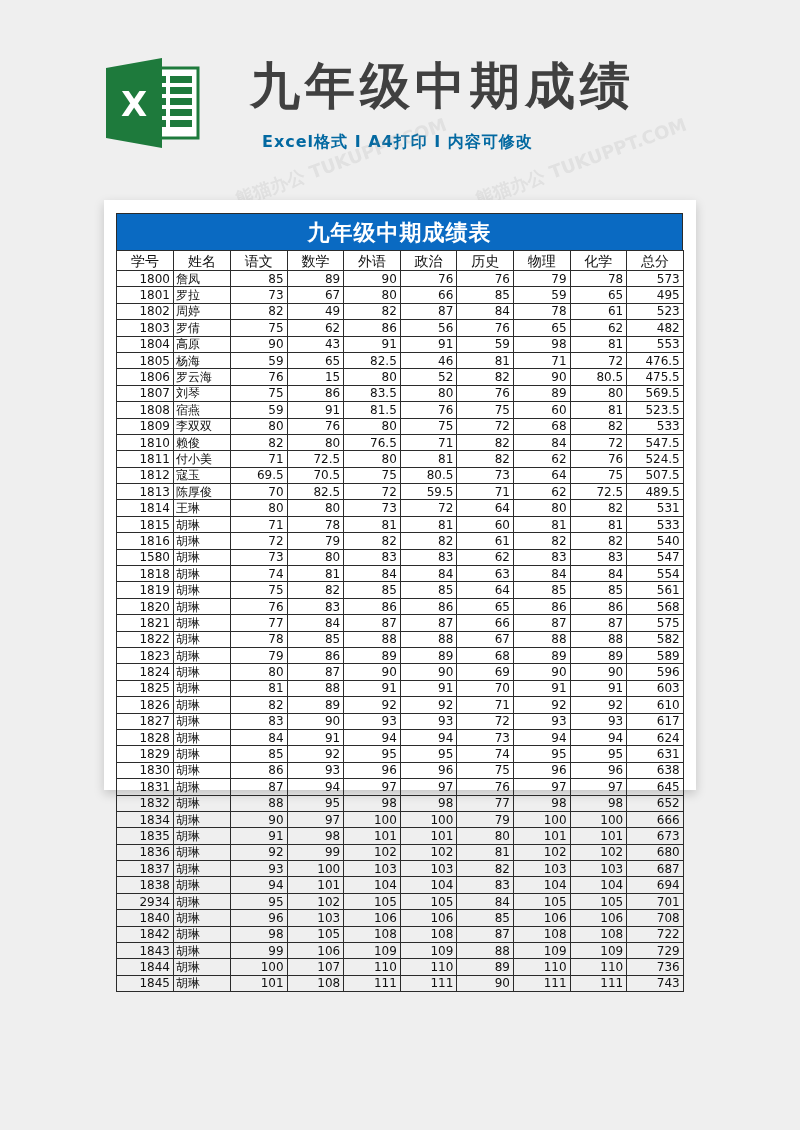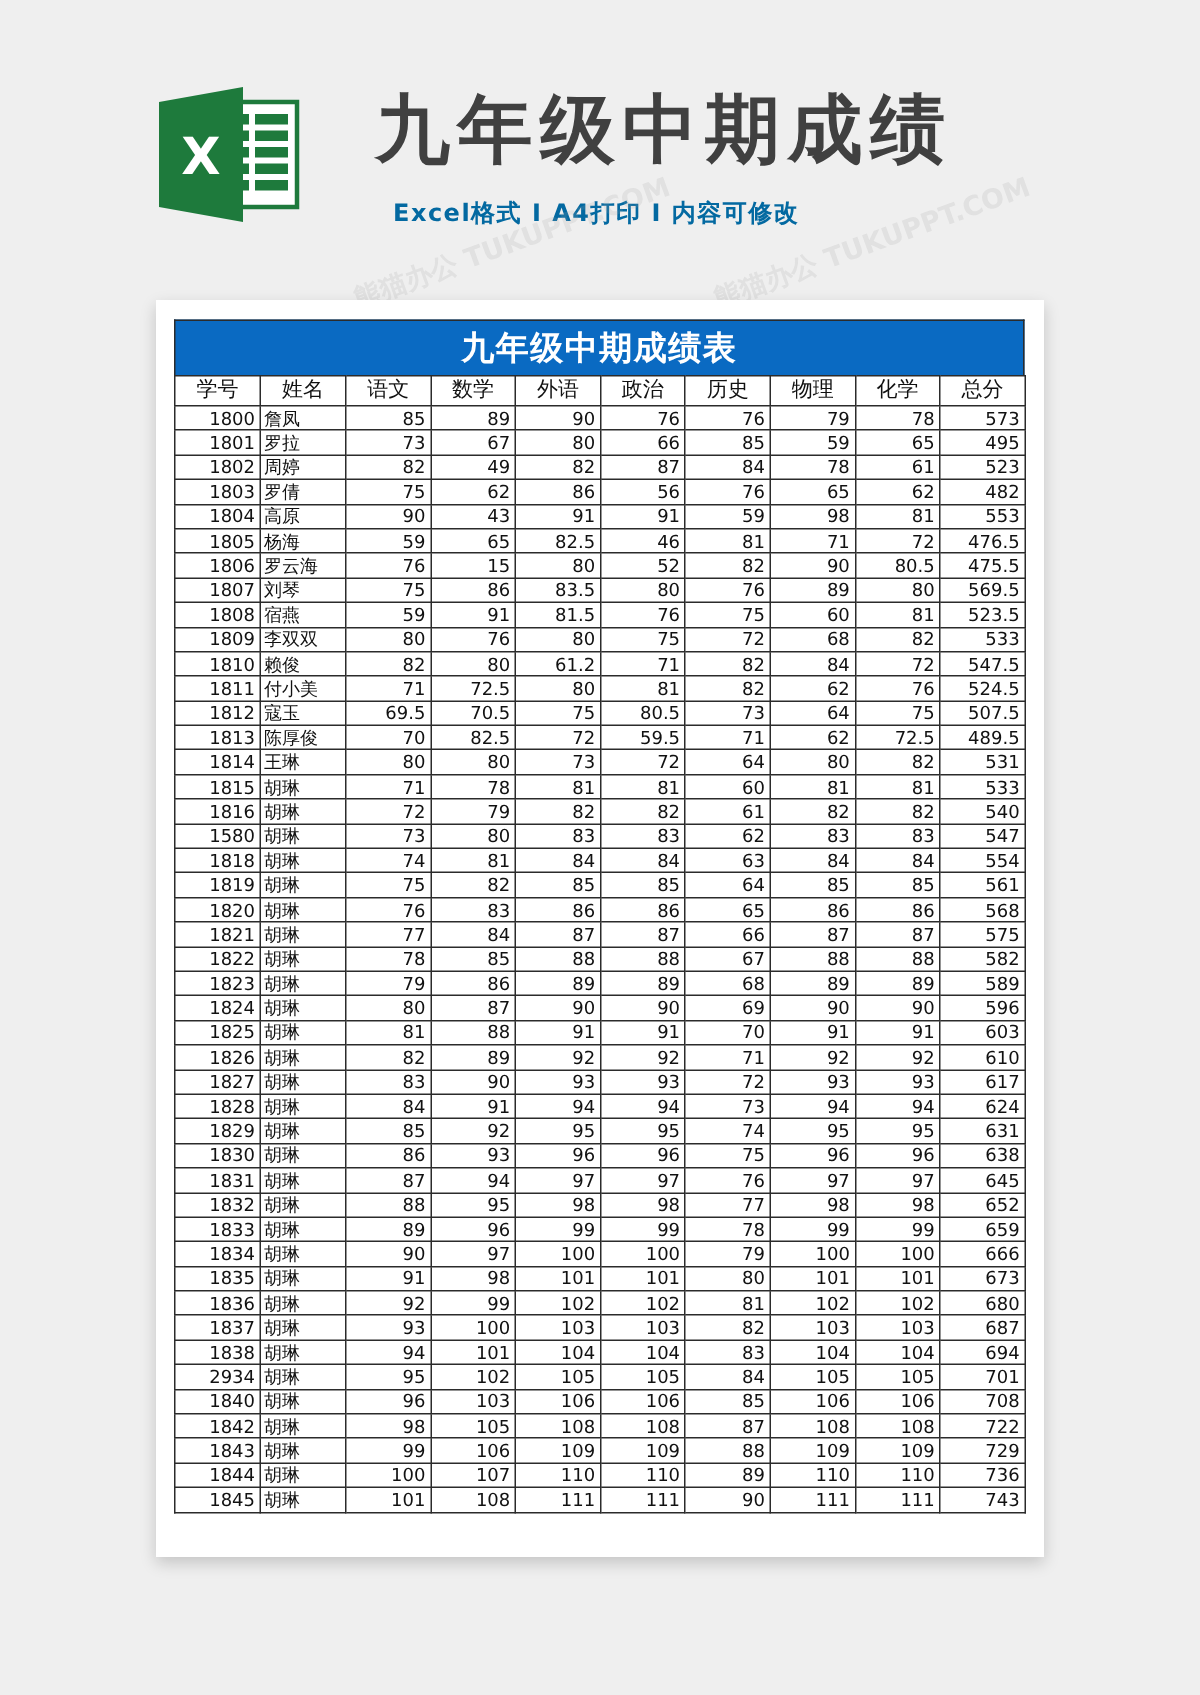--- a/index.html
+++ b/index.html
@@ -16,35 +16,35 @@
     position: absolute; left: 250px; top: 50px;
     font-size: 50px; font-weight: bold; color: #404040; letter-spacing: 5px;
     white-space: nowrap; line-height: 72px;
   }
   .subtitle {
     position: absolute; left: 262px; top: 124px;
     font-size: 16px; font-weight: bold; color: #0369a1; letter-spacing: 1px;
     white-space: nowrap; line-height: 36px;
   }
   .card {
-    position: absolute; left: 104px; top: 200px; width: 592px; height: 838px;
+    position: absolute; left: 104px; top: 200px; width: 592px; height: 590px;
     background: #ffffff; box-shadow: 0 4px 10px rgba(0,0,0,0.18);
   }
   .sheet { position: absolute; left: 12px; top: 13px; width: 567px; }
   .sheet-title {
     height: 37px; background: #0a6ac2; color: #ffffff;
     font-size: 22px; font-weight: bold; text-align: center; line-height: 37px;
     border: 1px solid #2b2b2b; border-bottom: none; letter-spacing: 1px;
   }
   table { border-collapse: collapse; width: 567px; table-layout: fixed; }
   th, td {
     border: 1px solid #2b2b2b; font-size: 12px; color: #111;
     height: 16.4px; line-height: 14px; padding: 0 3px; white-space: nowrap; overflow: hidden;
   }
-  th { font-weight: normal; font-size: 14px; text-align: center; height: 20px; font-family: Liberation Mono, monospace; }
+  th { font-weight: normal; font-size: 14px; text-align: center; height: 20px; }
   td.num { text-align: right; }
   td.name { text-align: left; padding-left: 2px; }
   col.c-id { width: 57px; }
   col.c-name { width: 57px; }
   col.c-s { width: 56.6px; }
   .watermark { position: absolute; color: rgba(160,160,160,0.18); font-size: 18px; font-weight: bold; transform: rotate(-20deg); white-space: nowrap; pointer-events: none; }
 </style>
 </head>
 <body>
 
@@ -224,21 +224,21 @@
             <td class="num">72</td>
             <td class="num">68</td>
             <td class="num">82</td>
             <td class="num">533</td>
           </tr>
           <tr>
             <td class="num">1810</td>
             <td class="name">赖俊</td>
             <td class="num">82</td>
             <td class="num">80</td>
-            <td class="num">61.2</td>
+            <td class="num">76.5</td>
             <td class="num">71</td>
             <td class="num">82</td>
             <td class="num">84</td>
             <td class="num">72</td>
             <td class="num">547.5</td>
           </tr>
           <tr>
             <td class="num">1811</td>
             <td class="name">付小美</td>
             <td class="num">71</td>
@@ -496,32 +496,20 @@
             <td class="num">88</td>
             <td class="num">95</td>
             <td class="num">98</td>
             <td class="num">98</td>
             <td class="num">77</td>
             <td class="num">98</td>
             <td class="num">98</td>
             <td class="num">652</td>
           </tr>
           <tr>
-            <td class="num">1833</td>
-            <td class="name">胡琳</td>
-            <td class="num">89</td>
-            <td class="num">96</td>
-            <td class="num">99</td>
-            <td class="num">99</td>
-            <td class="num">78</td>
-            <td class="num">99</td>
-            <td class="num">99</td>
-            <td class="num">659</td>
-          </tr>
-          <tr>
             <td class="num">1834</td>
             <td class="name">胡琳</td>
             <td class="num">90</td>
             <td class="num">97</td>
             <td class="num">100</td>
             <td class="num">100</td>
             <td class="num">79</td>
             <td class="num">100</td>
             <td class="num">100</td>
             <td class="num">666</td>

